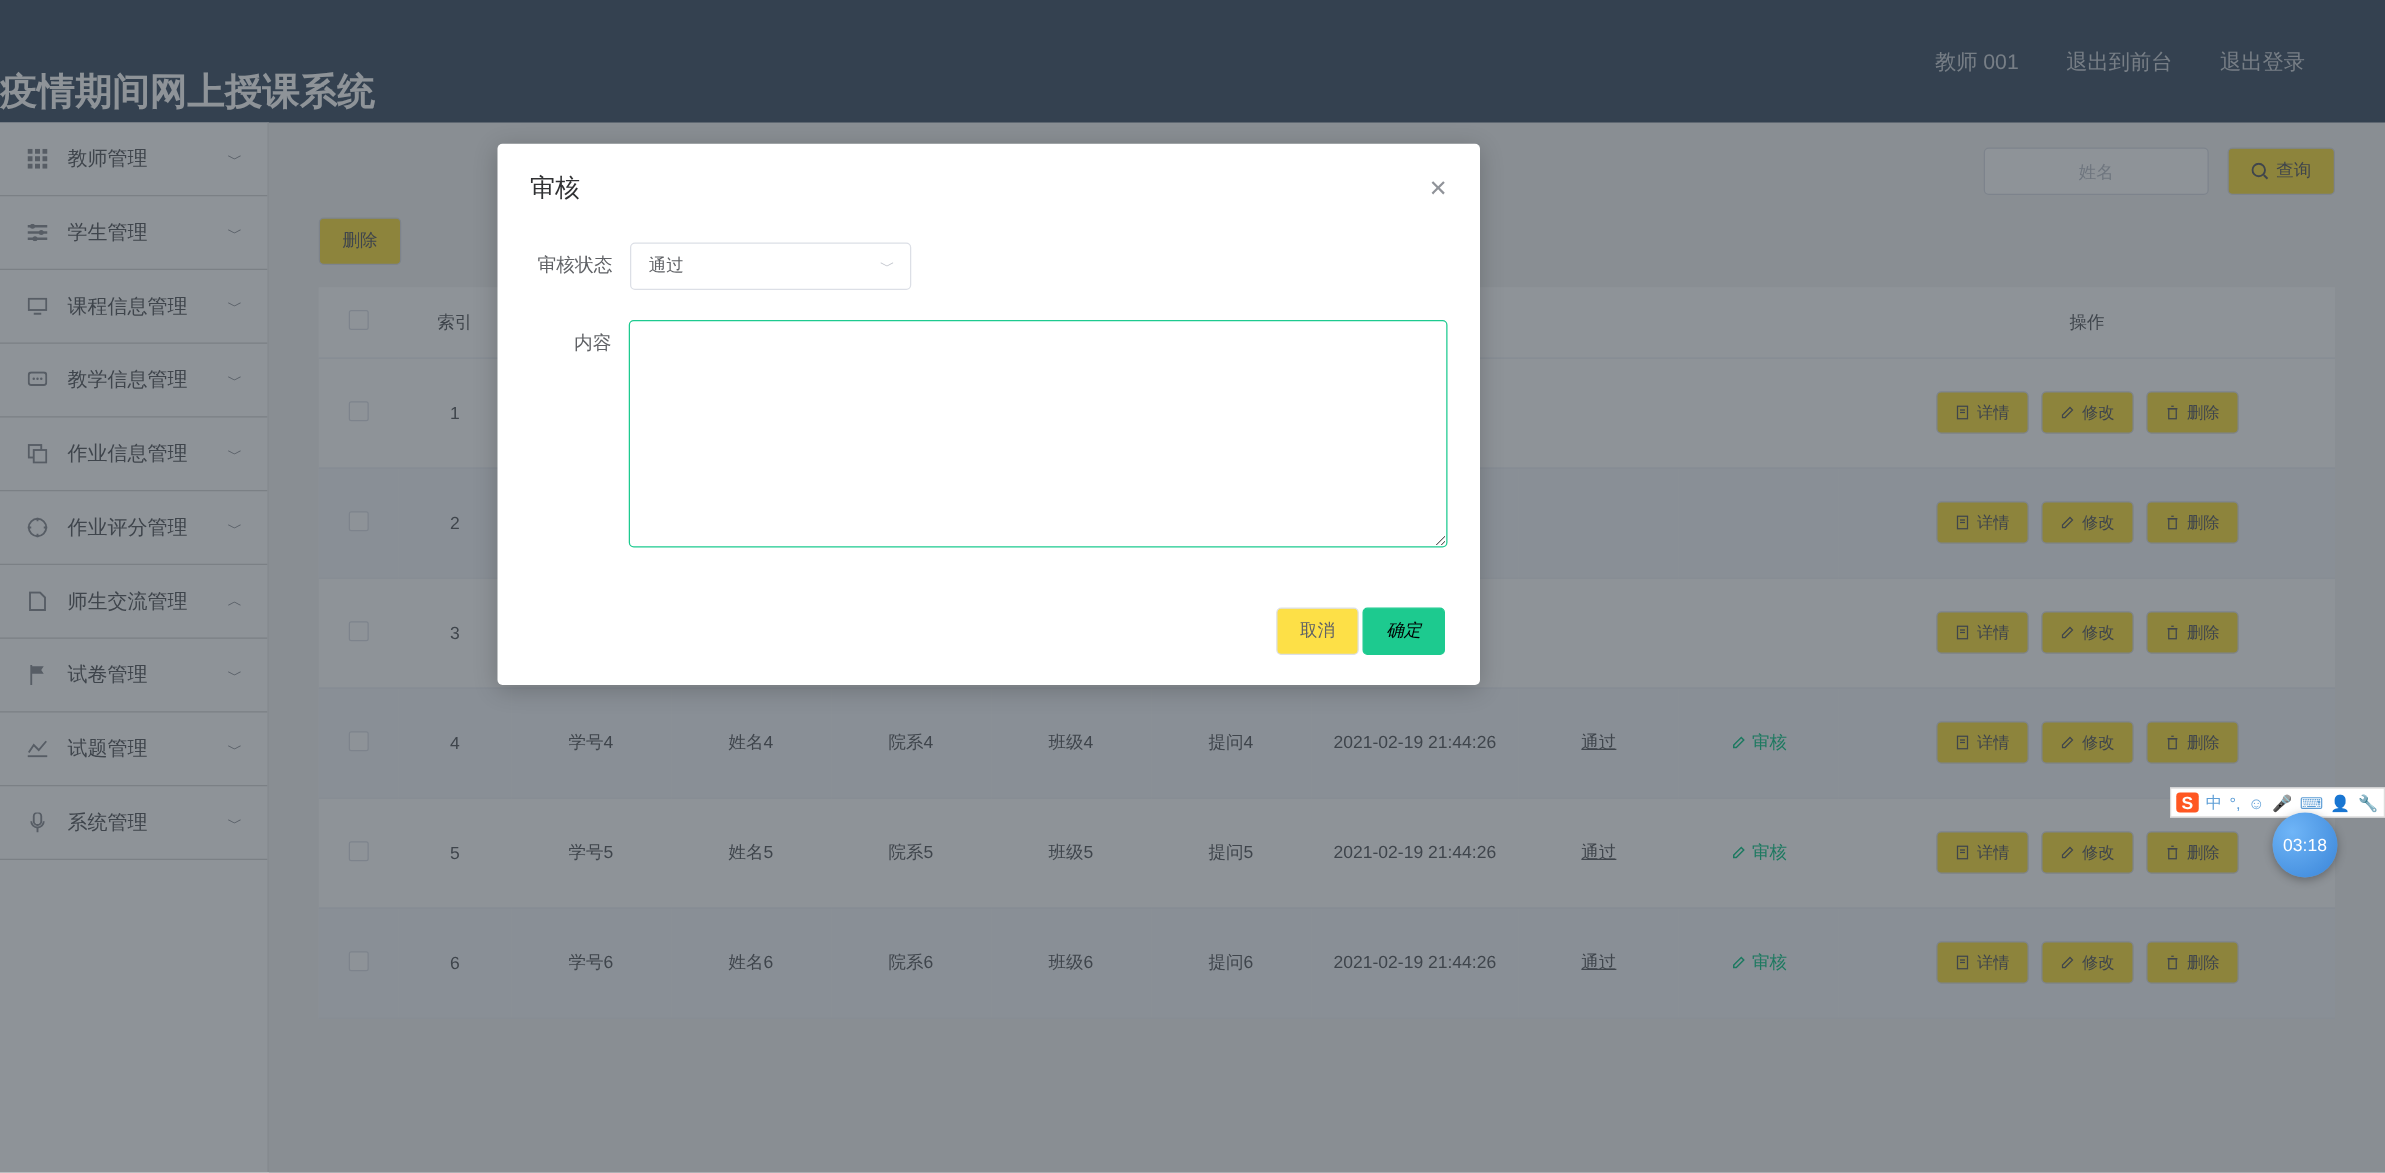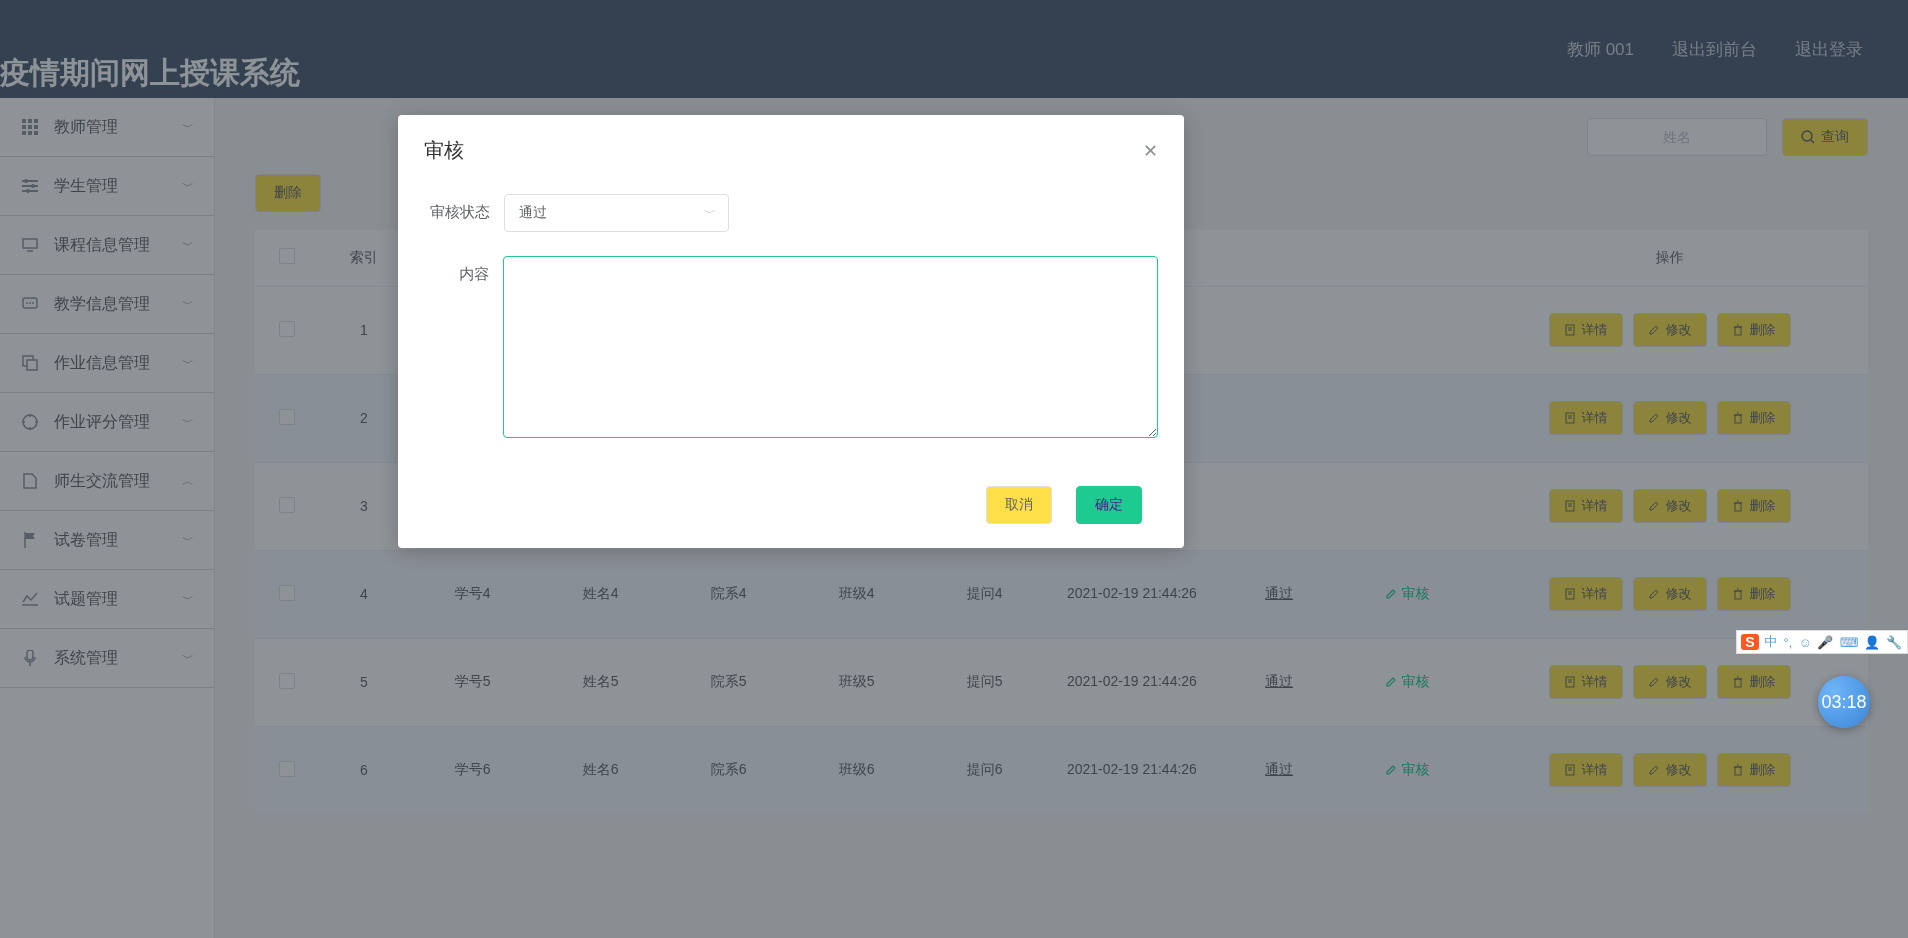--- a/index.html
+++ b/index.html
@@ -1,66 +1,66 @@
 <!DOCTYPE html>
 <html><head>
   <meta charset="utf-8">
   <style>
     * { box-sizing: border-box; margin: 0; padding: 0; }
     body { font-family: -apple-system, "Helvetica Neue", Arial, sans-serif; font-size: 14px; color: #606266; background: #f5f5f5; overflow: hidden; position: relative; width: 1908px; height: 938px; }
     
     .header { background: #4a5b6e; height: 98px; display: flex; align-items: center; color: #d0d4da; }
     .header-title { flex: 1; text-align: left; font-size: 30px; font-weight: bold; color: #ffffff; margin-top: 48px; }
-    .header-right { display: flex; gap: 38px; padding-right: 45px; font-size: 17px; }
+    .header-right { display: flex; gap: 38px; padding-right: 64px; font-size: 17px; }
     .header-link { color: #d0d4da; cursor: pointer; }
     
     .main { display: flex; height: calc(100% - 98px); }
     
     .sidebar { width: 215px; background: #fff; overflow-y: auto; border-right: 1px solid #e6e6e6; }
     .menu-item { display: flex; align-items: center; padding: 0 20px; height: 59px; border-bottom: 1px solid #d8d8d8; cursor: pointer; color: #606266; font-size: 16px; }
     .menu-item .micon { width: 20px; height: 18px; margin-right: 14px; display: flex; align-items: center; justify-content: center; }
     .menu-item .label { flex: 1; }
     .menu-item .chevron { font-size: 12px; color: #909399; }
     .submenu-item { display: block; padding: 18px 20px 18px 38px; color: #606266; font-size: 16px; cursor: pointer; border-bottom: 1px solid #d8d8d8; }
     
     .content { flex: 1; padding: 20px 40px; overflow-y: auto; }
     .toolbar { display: flex; justify-content: space-between; margin-bottom: 18px; }
     .toolbar-right { display: flex; gap: 15px; }
     .input { border: 1px solid #dcdfe6; border-radius: 4px; padding: 0 15px; height: 38px; font-size: 14px; color: #a16207; background: #fff; }
     .input::placeholder { color: #c0c4cc; }
     .name-input { width: 180px; text-align: center; }
     .btn { border: 1px solid #dcdfe6; background: #fde047; border-radius: 4px; padding: 0 18px; height: 38px; font-size: 14px; color: #606266; cursor: pointer; display: inline-flex; align-items: center; gap: 6px; }
     .btn-sm { height: 34px; padding: 0 14px; font-size: 13px; }
-    .btn-primary { background: #1dca8f; border-color: #1dca8f; color: #4c1d95; }
+    .btn-primary { background: #1dca8f; border-color: #1dca8f; color: #000000; font-style: italic; }
     
     .table { width: 100%; border-collapse: collapse; background: #fff; }
     .table th, .table td { padding: 0 10px; text-align: center; font-weight: normal; vertical-align: middle; }
     .table th { height: 56px; background: #fff; border-bottom: 1px solid #ebeef5; }
     .table td { height: 88px; border-bottom: 1px solid #ebeef5; }
     .table tr.striped td { background: #f5f7fa; }
     .checkbox { width: 16px; height: 16px; border: 1px solid #dcdfe6; border-radius: 2px; display: inline-block; background: #fff; }
     .action-cell { display: flex; gap: 10px; justify-content: center; }
     .link-green { color: #1dca8f; cursor: pointer; display: inline-flex; align-items: center; gap: 5px; font-size: 14px; }
     
     .overlay { position: absolute; inset: 0; background: rgba(30,40,50,0.5); z-index: 100; }
     .modal { position: absolute; top: 115px; left: 398px; width: 786px; background: #fff; border-radius: 4px; z-index: 101; box-shadow: 0 4px 20px rgba(0,0,0,.2); }
     .modal-header { padding: 22px 26px 12px; display: flex; justify-content: space-between; align-items: center; font-size: 20px; color: #303133; }
     .modal-close { font-size: 18px; color: #909399; cursor: pointer; }
     .modal-body { padding: 18px 26px 10px; }
     .form-row { display: flex; margin-bottom: 24px; align-items: flex-start; }
     .form-label { width: 80px; text-align: right; padding-right: 14px; padding-top: 9px; color: #606266; font-size: 15px; }
     .select { width: 225px; border: 1px solid #dcdfe6; border-radius: 4px; height: 38px; padding: 0 30px 0 14px; font-size: 14px; color: #606266; background: #fff; display: flex; align-items: center; position: relative; cursor: pointer; }
     .select .arrow { position: absolute; right: 12px; color: #c0c4cc; font-size: 12px; }
     .textarea { width: 663px; height: 182px; border: 1px solid #1dca8f; border-radius: 4px; padding: 8px 12px; font-size: 14px; color: #606266; resize: vertical; outline: none; font-family: inherit; }
-    .modal-footer { padding: 14px 42px 24px; display: flex; justify-content: flex-end; gap: 24px; }
+    .modal-footer { padding: 14px 28px 24px; display: flex; justify-content: flex-end; gap: 3px; }
     
     .ime-bar { position: absolute; right: 0; top: 630px; background: #fff; border: 1px solid #ddd; display: flex; align-items: center; padding: 2px 4px; gap: 6px; font-size: 13px; z-index: 200; }
     .ime-bar .s-logo { background: #ff5722; color: #fff; font-weight: bold; padding: 0 4px; border-radius: 3px; font-size: 14px; }
     .ime-bar span { color: #5e9ed6; }
-    .time-bubble { position: absolute; right: 38px; top: 676px; width: 52px; height: 52px; background: radial-gradient(circle at 30% 30%, #6fb5f7, #3a85d8); border-radius: 50%; display: flex; align-items: center; justify-content: center; color: #fff; font-size: 18px; z-index: 200; box-shadow: 0 2px 8px rgba(0,0,0,.3); }
+    .time-bubble { position: absolute; right: 38px; top: 650px; width: 52px; height: 52px; background: radial-gradient(circle at 30% 30%, #6fb5f7, #3a85d8); border-radius: 50%; display: flex; align-items: center; justify-content: center; color: #fff; font-size: 14px; z-index: 200; box-shadow: 0 2px 8px rgba(0,0,0,.3); }
     
     svg { display: block; }
   </style>
 </head>
 <body>
 
 <div class="header">
   <div class="header-title">疫情期间网上授课系统</div>
   <div class="header-right">
     <span class="header-link">教师 001</span>

